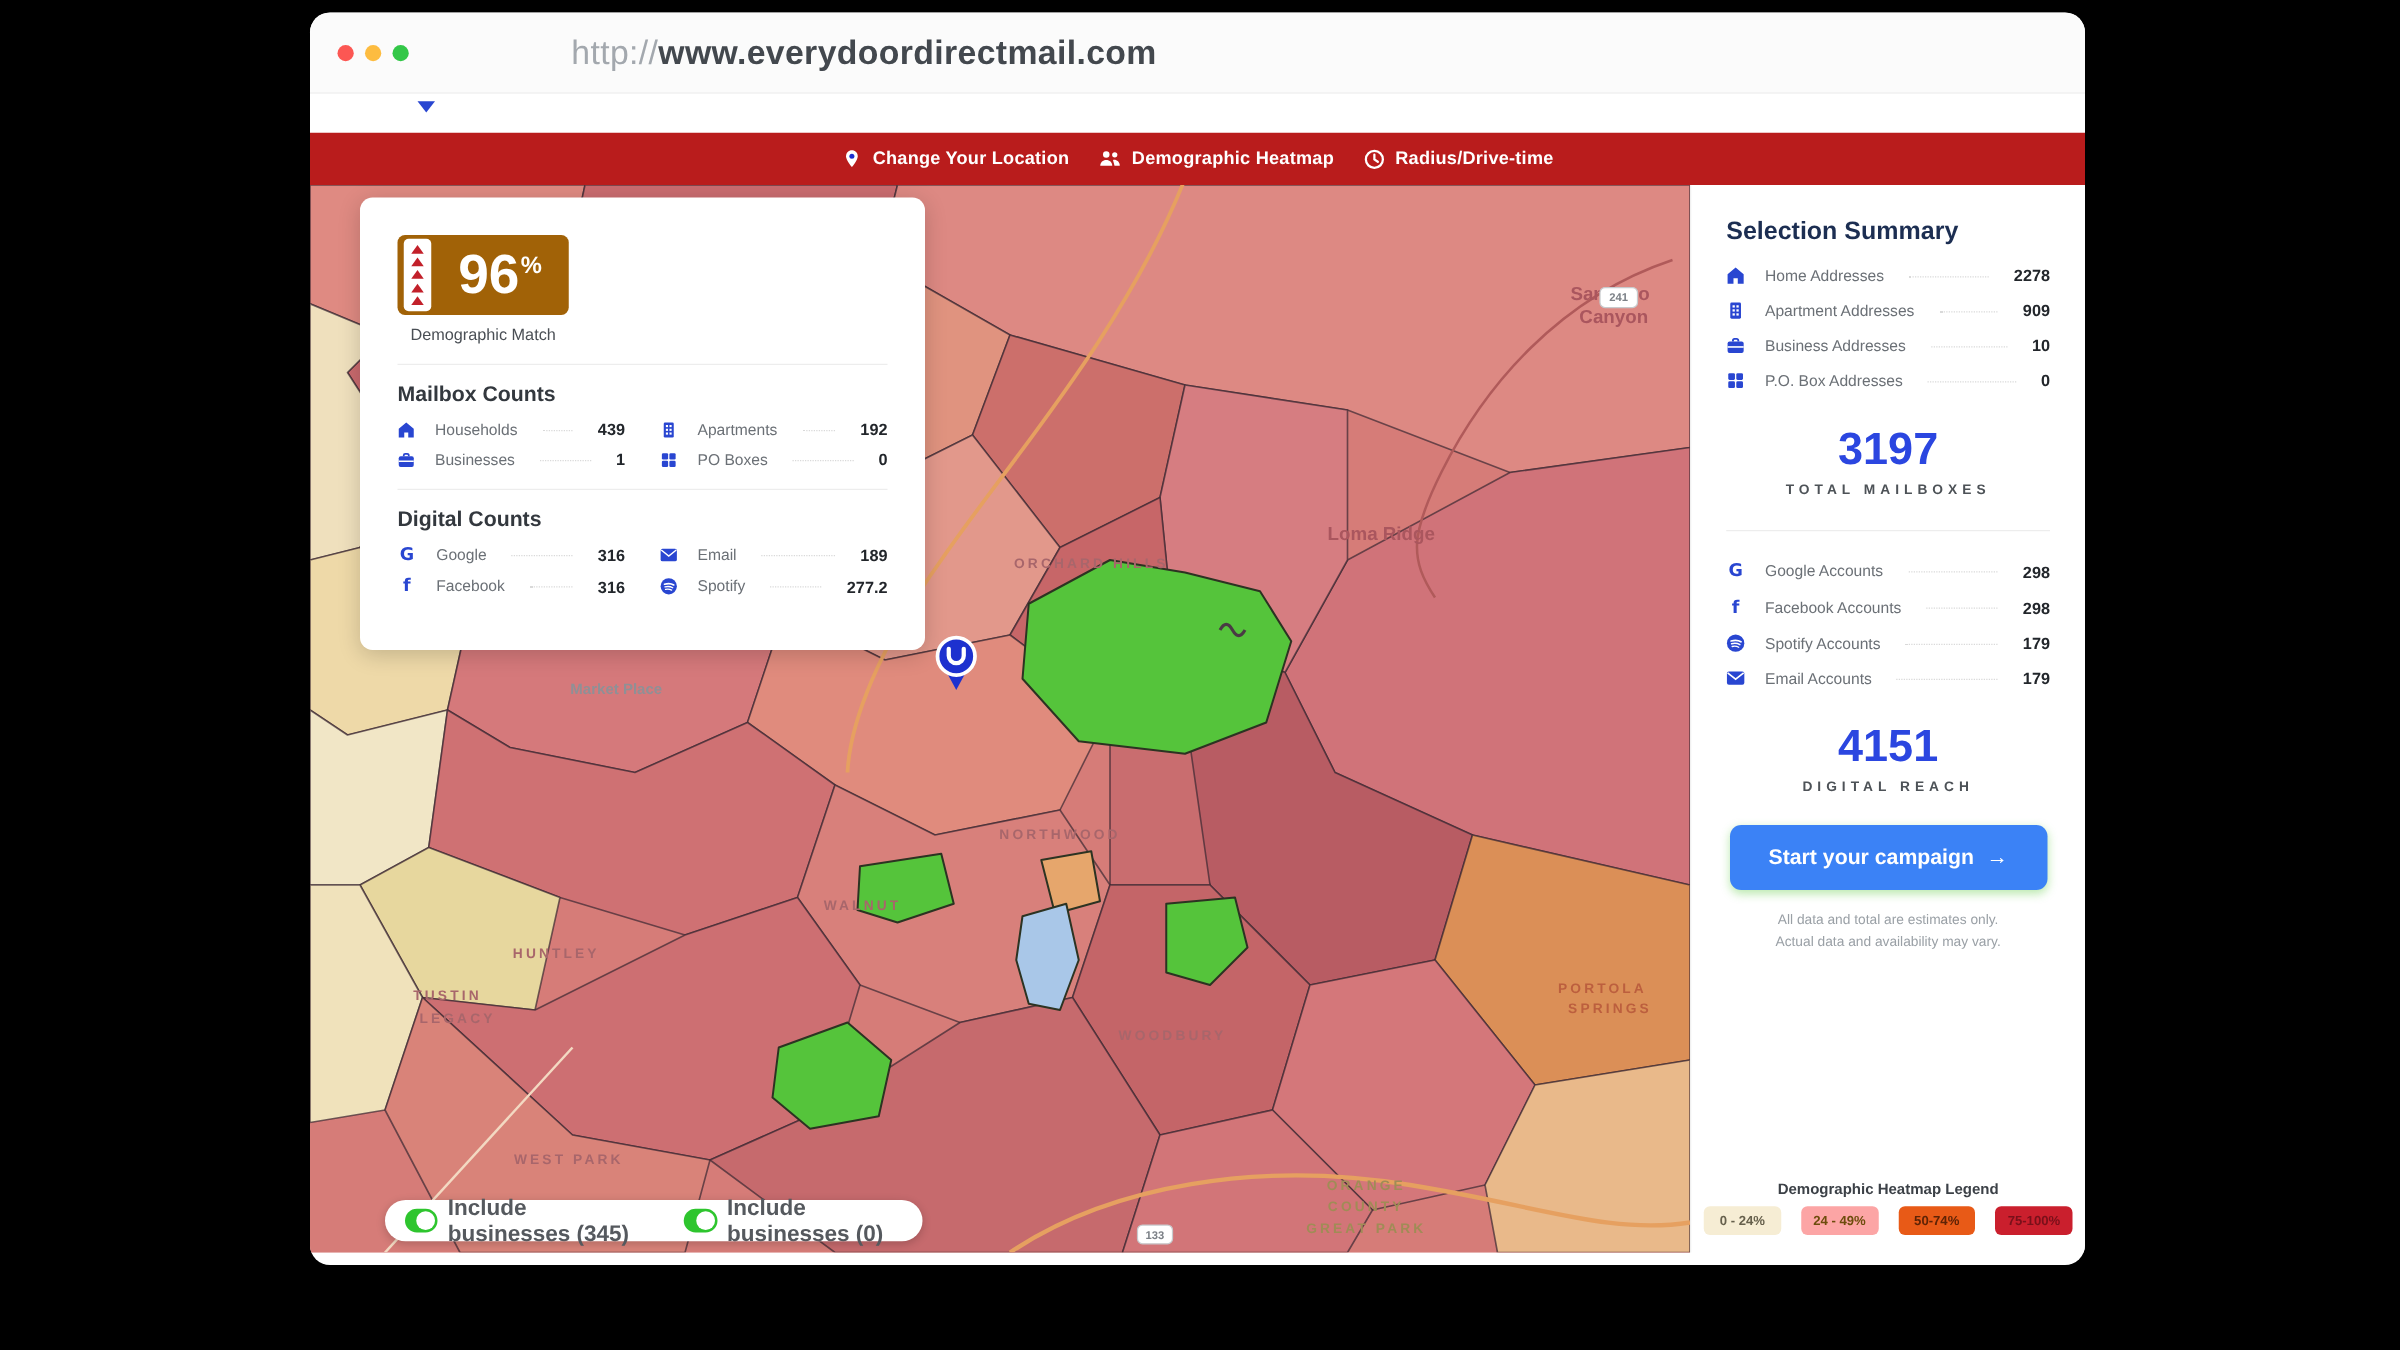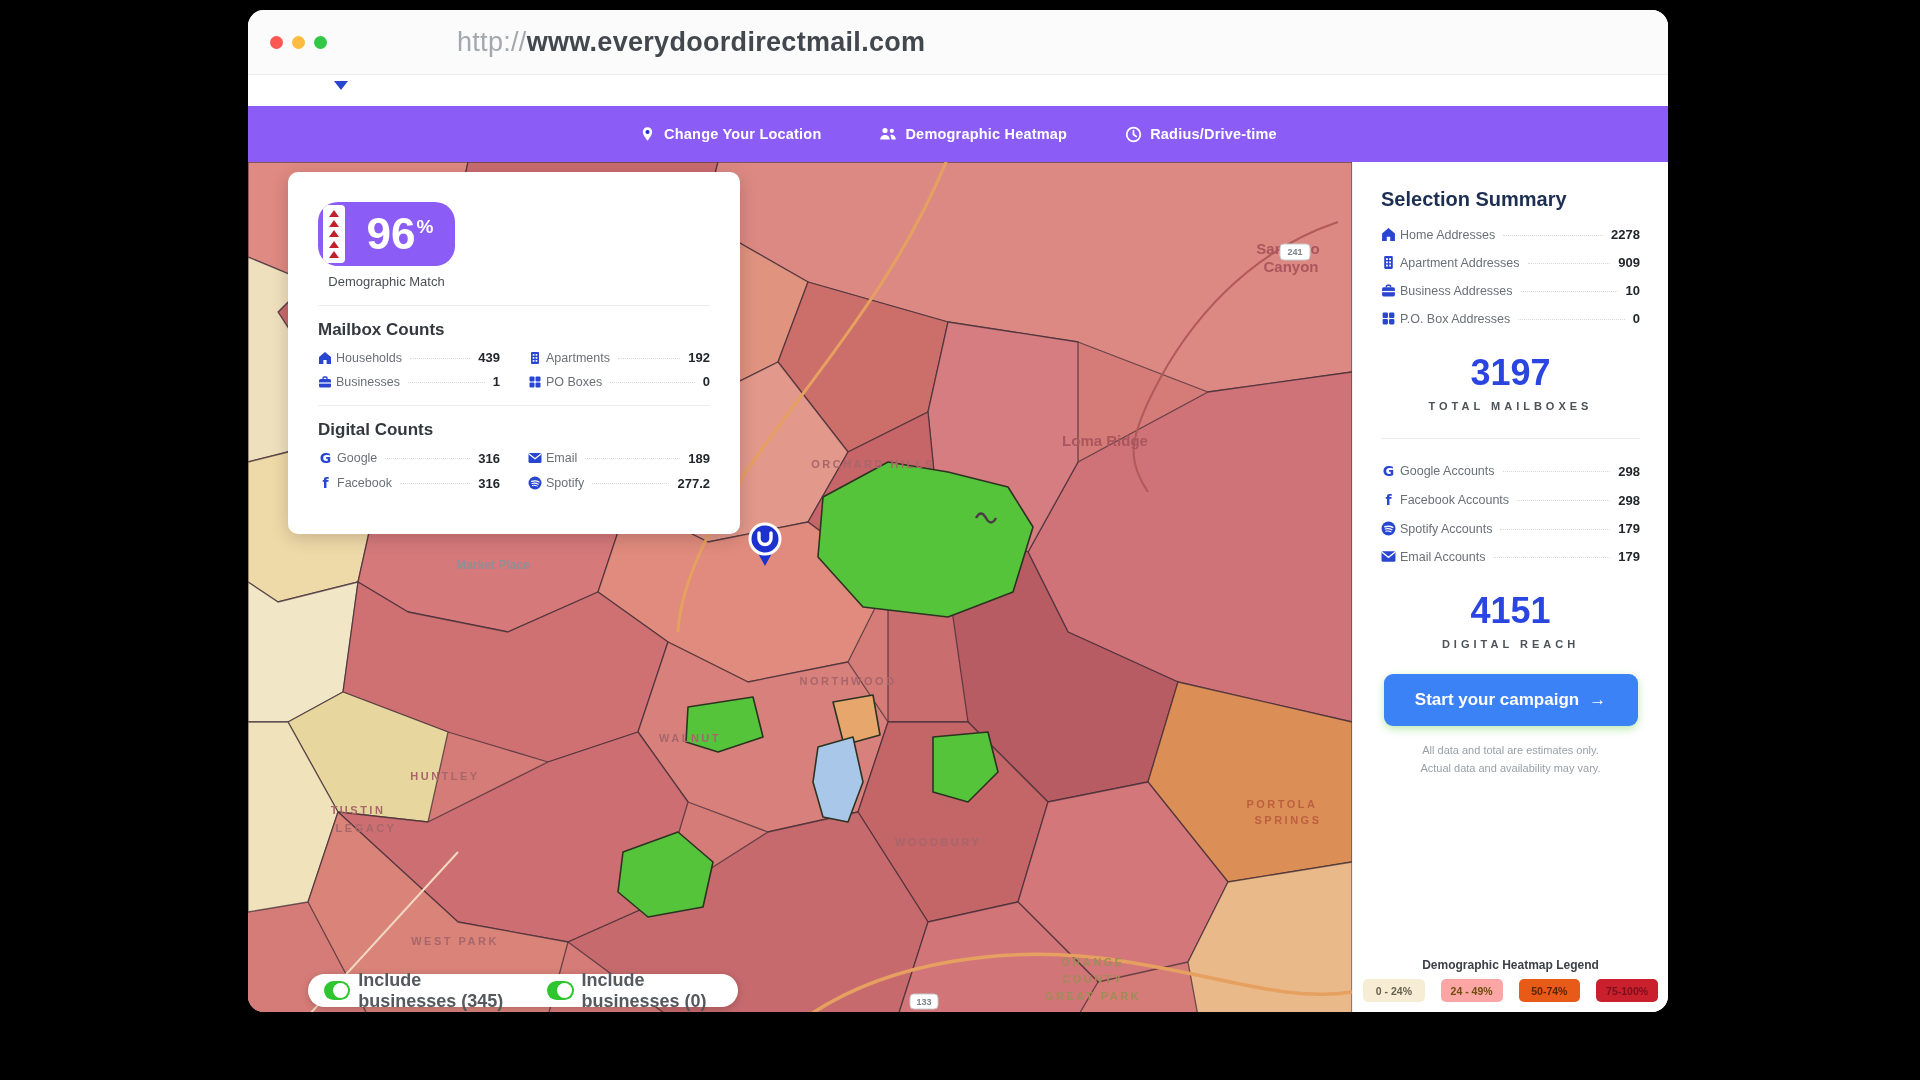--- a/index.html
+++ b/index.html
@@ -15,49 +15,49 @@
   .light{width:13px;height:13px;border-radius:50%;}
   .light.r{background:#fc5753}.light.y{background:#fdbc40}.light.g{background:#33c748}
   .url{margin-left:130px;font-size:27px;letter-spacing:.3px;}
   .url .scheme{color:#a3a8ae;font-weight:400;}
   .url .host{color:#43484e;font-weight:700;margin-top:22px;}
   .page-strip{height:31px;background:#fff;position:relative;}
   .logo-chevron{position:absolute;left:86px;top:6px;width:0;height:0;
           border-left:7px solid transparent;border-right:7px solid transparent;
           border-top:9px solid #2946d1;cursor:pointer;}
   
-  .nav{height:56px;background:#8b5cf6;display:flex;align-items:center;justify-content:center;gap:58px;}
+  .nav{height:42px;background:#b91c1c;display:flex;align-items:center;justify-content:center;gap:24px;}
   .nav-item{display:flex;align-items:center;gap:8px;color:#fff;font-size:14.5px;
             font-weight:700;cursor:pointer;letter-spacing:.2px;}
   .nav-item svg{display:block;}
   
   .main{display:flex;height:854px;}
   .map-wrap{position:relative;width:1104px;height:854px;overflow:hidden;background:#d67c78;}
   .map-wrap svg.map{position:absolute;left:0;top:0;}
   
   .card{position:absolute;left:40px;top:10px;width:452px;height:362px;background:#fff;
         border-radius:10px;box-shadow:0 4px 18px rgba(0,0,0,.18);padding:0;z-index:5;}
   .card-top{display:flex;padding:30px 20px 0 30px;}
-  .badge{width:137px;height:64px;background:#8b5cf6;border-radius:20px;display:flex;
+  .badge{width:137px;height:64px;background:#a16207;border-radius:6px;display:flex;
          align-items:center;color:#fff;position:relative;overflow:hidden;}
   .badge-strip{width:22px;height:52px;margin-left:5px;background:#fff;border-radius:4px;
          display:flex;flex-direction:column;align-items:center;justify-content:space-around;padding:3px 0;}
   .badge-strip i{width:0;height:0;border-left:5px solid transparent;border-right:5px solid transparent;
          border-bottom:7px solid #c2202a;}
   .badge-num{flex:1;text-align:center;font-size:44px;font-weight:700;line-height:1;}
   .badge-pct{font-size:19px;font-weight:700;vertical-align:super;margin-left:1px;}
   .badge-caption{font-size:13px;color:#4a4f55;text-align:center;width:137px;margin-top:8px;}
   .card-meta{margin-left:26px;padding-top:4px;font-size:13px;color:#6b7076;line-height:1.75;}
   .zip{color:#2946d1;font-weight:700;font-size:14px;letter-spacing:.3px;}
   .card-meta b{color:#22262b;}
   .hr{height:1px;background:#ededed;margin:16px 30px 0 30px;}
   .sec-title{font-size:17px;font-weight:700;color:#33383e;margin:14px 30px 0 30px;}
   .count-grid{display:grid;grid-template-columns:1fr 1fr;column-gap:28px;row-gap:9px;
               margin:10px 30px 0 30px;}
-  .crow{display:flex;align-items:center;gap:4px;font-size:12.5px;color:#6b7076;}
+  .crow{display:flex;align-items:center;gap:16px;font-size:12.5px;color:#6b7076;}
   .crow .lead{flex:1;border-bottom:1px dotted #d9d9d9;height:1px;margin:0 4px;}
   .crow .val{font-weight:700;color:#22262b;font-size:13px;}
   .ltr-icon{color:#2946d1;font-weight:700;font-size:14px;width:15px;text-align:center;font-family:"DejaVu Sans",sans-serif;}
   
   .sidebar{width:316px;height:854px;background:#fff;position:relative;padding:0 28px;
            box-sizing:border-box;border-left:1px solid #f0f0f0;}
   .sb-title{font-size:20px;font-weight:700;color:#1c2e52;padding-top:26px;}
   .sb-rows{margin-top:16px;display:flex;flex-direction:column;gap:13px;}
   .big-num{text-align:center;color:#2b46e0;font-size:36px;font-weight:700;margin-top:26px;}
   .big-cap{text-align:center;color:#4d5257;font-size:11px;font-weight:700;letter-spacing:4px;margin-top:6px;}

